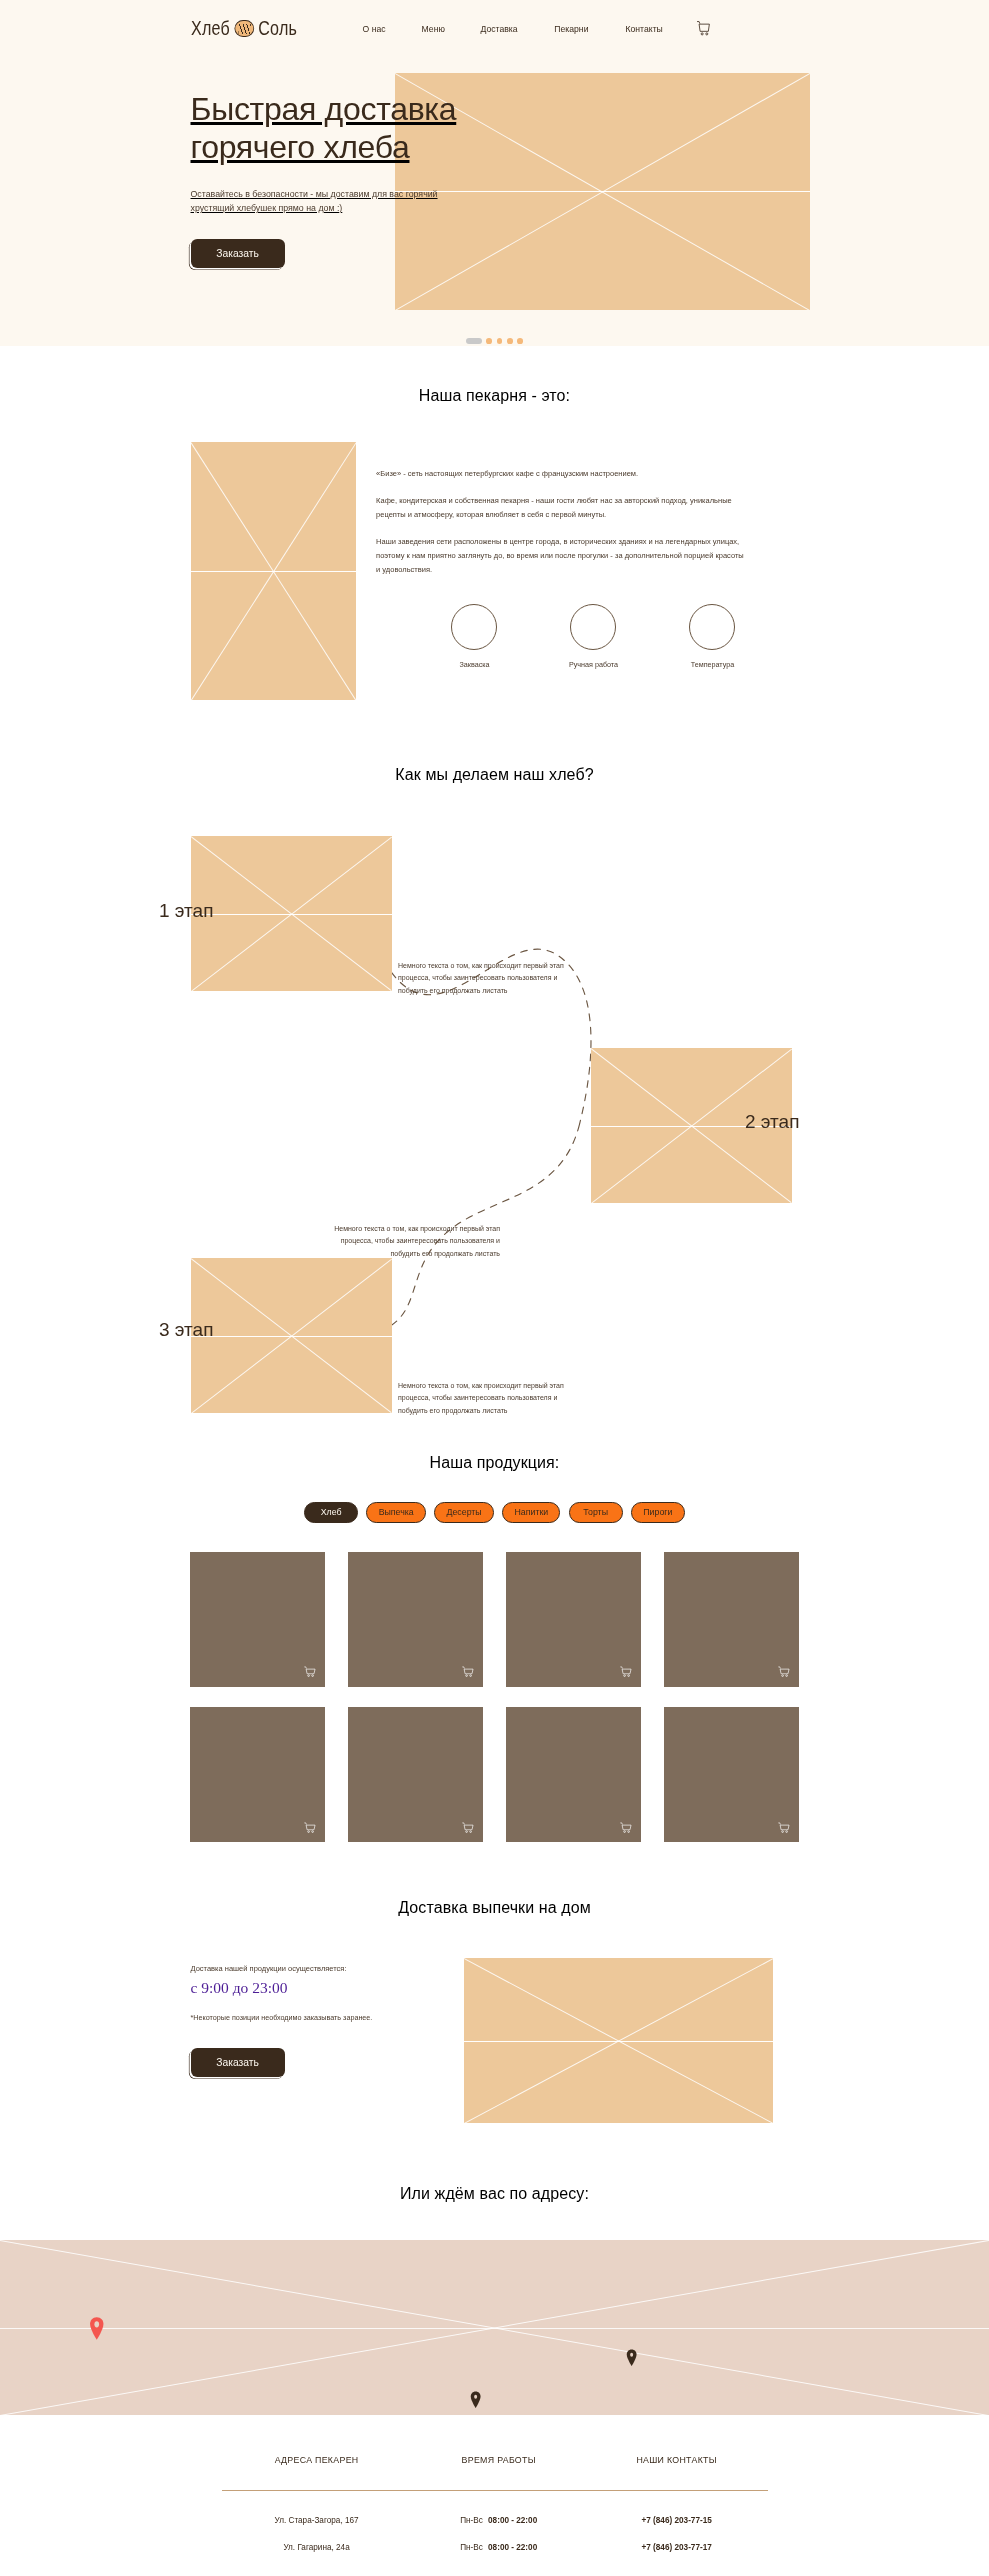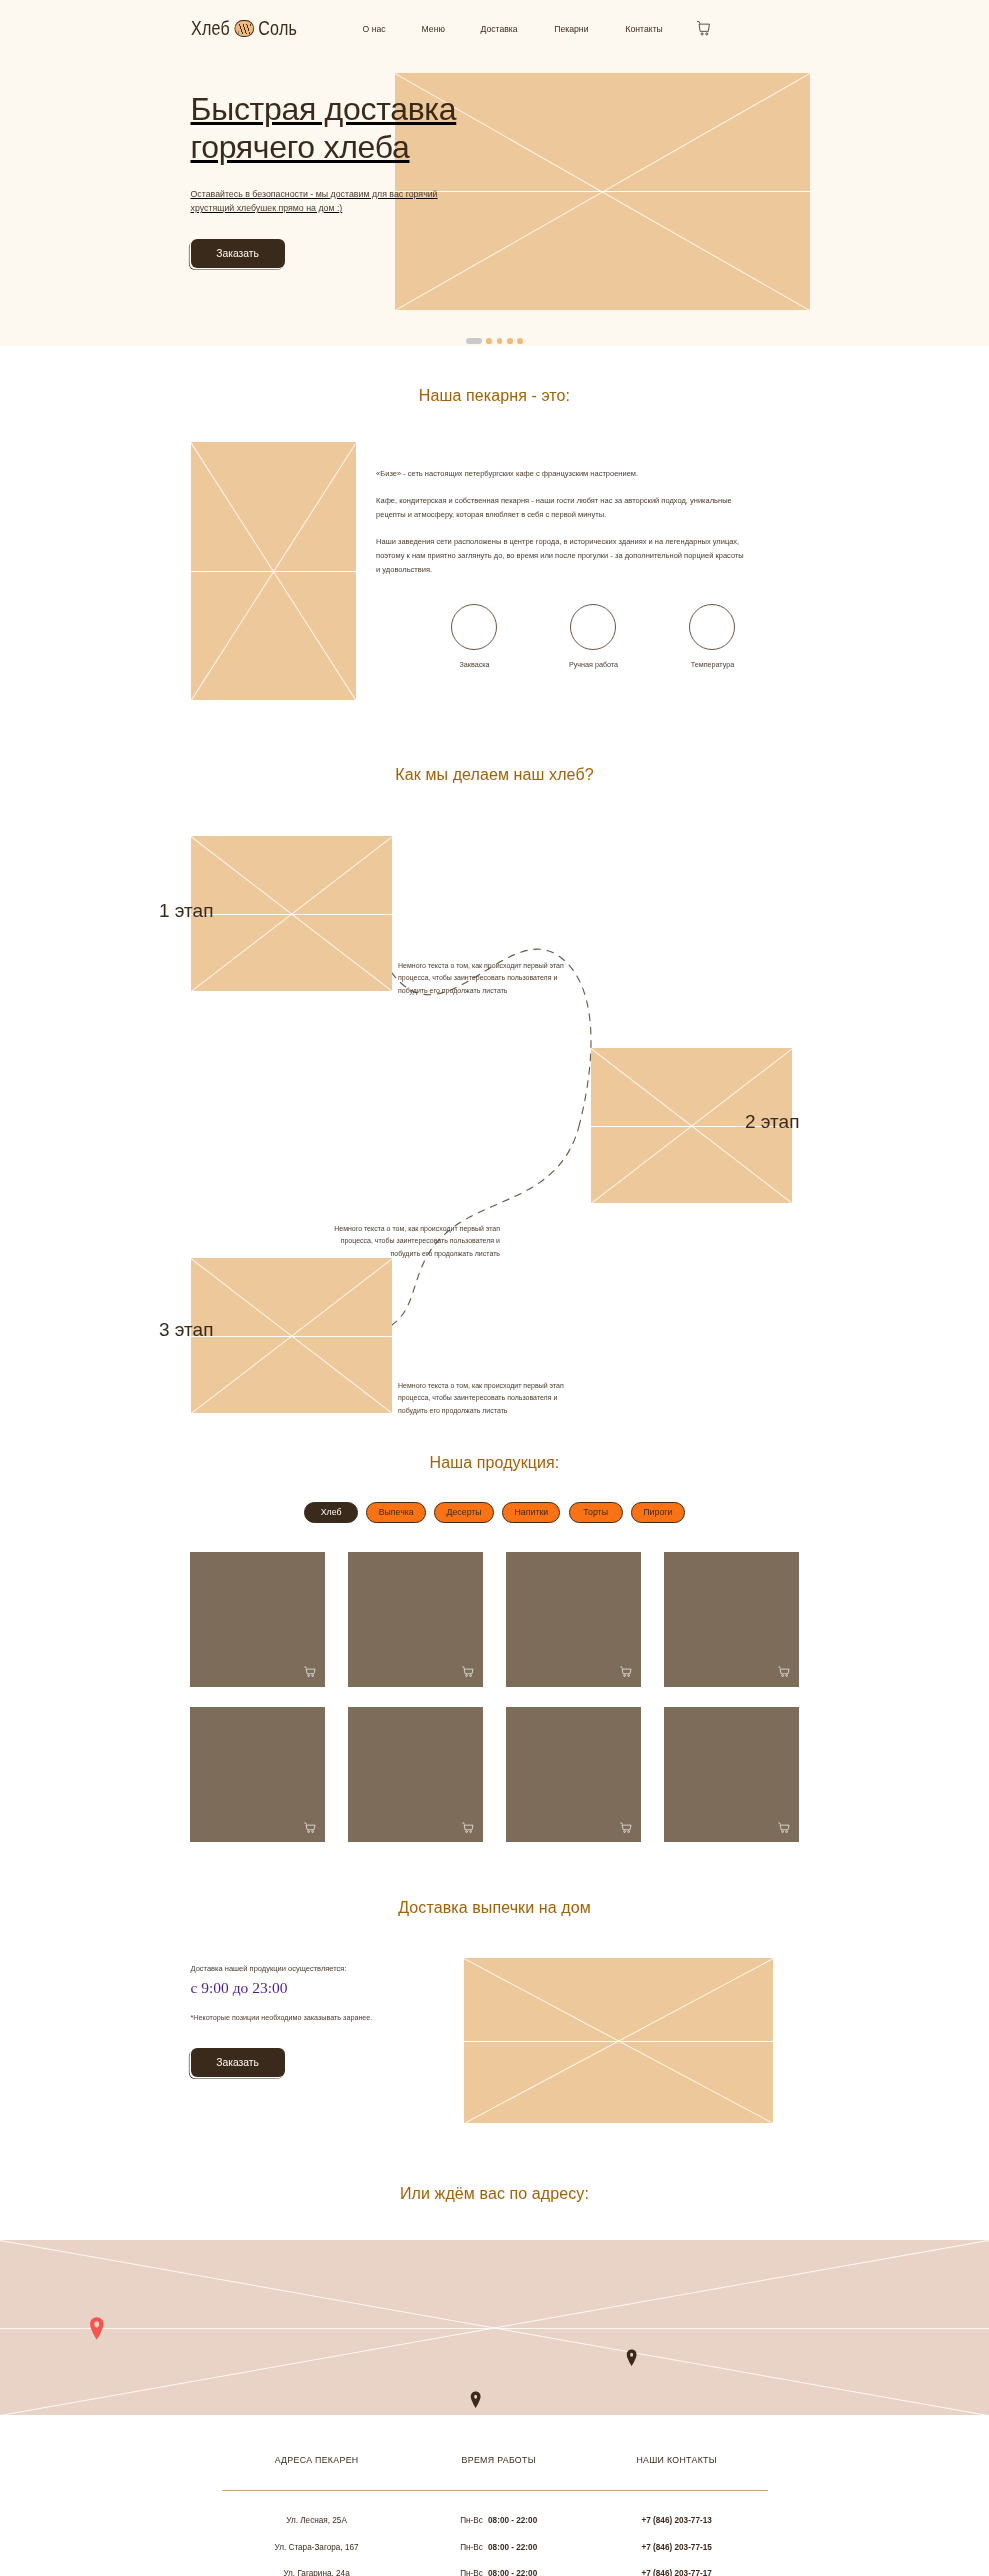--- a/index.html
+++ b/index.html
@@ -159,21 +159,21 @@
     height: 10.3px;
   }
   .dot { width: 5.7px; height: 5.7px; border-radius: 50%; background: #f5b97a; cursor: pointer;}
   .dot.active { width: 15.5px; border-radius: 3.6px; height: 6.7px; background: #c9c9c9; }
 
   
   .section-title {
     text-align: center;
     font-family: "Liberation Sans Narrow", "Liberation Sans", sans-serif;
     font-size: 16px;
-    color: #a16207;
+    color: #000000;
     font-weight: 400;
     letter-spacing: 0.1px;
   }
 
   
   .about { padding-top: 41px; }
   .about-body {
     position: relative;
     width: 608px;
     margin: 37px auto 0;
@@ -609,25 +609,20 @@
   <table class="addr-table">
     <thead>
       <tr>
         <th>АДРЕСА ПЕКАРЕН</th>
         <th>ВРЕМЯ РАБОТЫ</th>
         <th>НАШИ КОНТАКТЫ</th>
       </tr>
     </thead>
     <tbody id="addr-body">
         <tr>
-          <td>Ул. Лесная, 25А</td>
-          <td class="hours-cell"><span class="hours-days">Пн-Вс</span><span class="hours-range">08:00 - 22:00</span></td>
-          <td class="phone-cell">+7 (846) 203-77-13</td>
-        </tr>
-        <tr>
           <td>Ул. Стара-Загора, 167</td>
           <td class="hours-cell"><span class="hours-days">Пн-Вс</span><span class="hours-range">08:00 - 22:00</span></td>
           <td class="phone-cell">+7 (846) 203-77-15</td>
         </tr>
         <tr>
           <td>Ул. Гагарина, 24а</td>
           <td class="hours-cell"><span class="hours-days">Пн-Вс</span><span class="hours-range">08:00 - 22:00</span></td>
           <td class="phone-cell">+7 (846) 203-77-17</td>
         </tr>
       </tbody>

